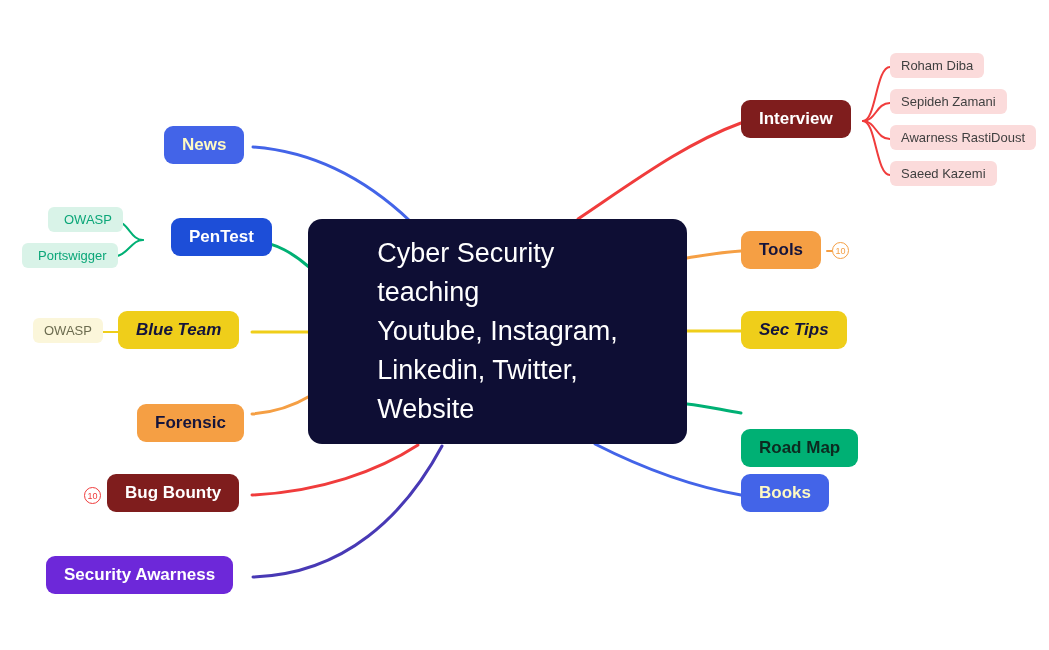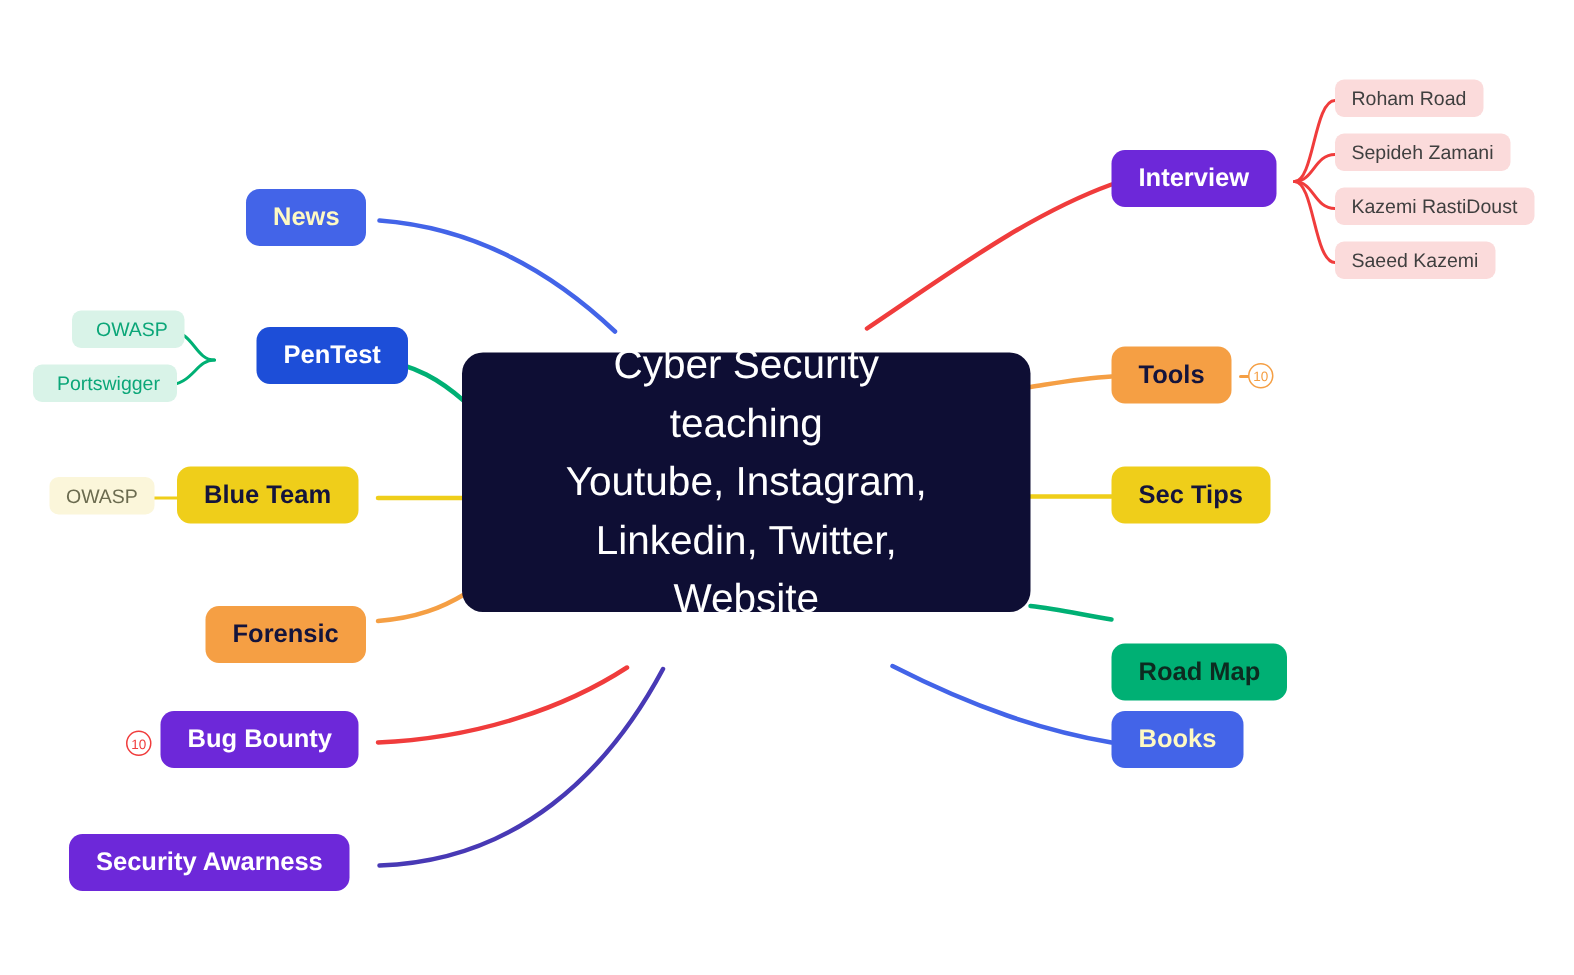--- a/index.html
+++ b/index.html
@@ -14,36 +14,36 @@
     font-size:17px; font-weight:bold; white-space:nowrap; cursor:pointer;
     box-sizing:border-box;
   }
   .child-node {
     position:absolute; border-radius:6px; padding:5px 11px;
     font-size:13px; white-space:nowrap; cursor:pointer; box-sizing:border-box;
   }
 
   .bg-blue   { background:#4364e8; color:#fef9c3; }
   .bg-green  { background:#1d4ed8; color:#ffffff;margin-left:28px; }
-  .bg-yellow { background:#efce1a; color:#14143c; }
+  .bg-yellow { background:#efce1a; color:#14143c;font-style:italic; }
   .bg-orange { background:#f59f44; color:#14143c; }
-  .bg-red    { background:#6d28d9; color:#ffffff; }
+  .bg-red    { background:#7f1d1d; color:#ffffff; }
   .bg-indigo { background:#6d28d9; color:#ffffff; }
   .bg-green-dark-text { background:#00b074; color:#0c2b20;margin-top:36px; }
 
   .bg-mint   { background:#d9f3e8; color:#0ba678;padding-left:16px; }
   .bg-lightyellow { background:#fbf6da; color:#6b6b4f; }
   .bg-pink   { background:#fbdbdb; color:#3f3f3f; }
 
   .center-node {
-    position:absolute; left:308px; top:219px; width:379px; height:173px;
+    position:absolute; left:308px; top:219px; width:379px; height:225px;
     background:#0e0e34; color:#ffffff; border-radius:14px;
     display:flex; align-items:center; justify-content:center;
-    text-align:center; font-size:27px; line-height:1.45;
-    white-space:pre-line; cursor:pointer; box-sizing:border-box; padding:10px 24px;margin-top:16px;
+    font-size:27px; line-height:1.45;
+    white-space:pre-line; cursor:pointer; box-sizing:border-box; padding:10px 24px;
   }
 
   .badge {
     position:absolute; width:17px; height:17px; border-radius:50%;
     display:flex; align-items:center; justify-content:center;
     font-size:9px; background:#ffffff; border:1.5px solid; cursor:pointer;
     box-sizing:border-box;
   }
   .badge-red    { color:#f03c3c; border-color:#f03c3c; }
   .badge-orange { color:#f59f44; border-color:#f59f44; }
@@ -91,23 +91,23 @@
   <div class="child-node bg-lightyellow" style="left:33px; top:318px;">OWASP</div>
 
   <div class="node bg-orange" style="left:137px; top:404px;">Forensic</div>
 
   <div class="node bg-red" style="left:107px; top:474px;">Bug Bounty</div>
   <span class="badge badge-red" style="left:84px; top:487px;">10</span>
 
   <div class="node bg-indigo" style="left:46px; top:556px;">Security Awarness</div>
 
   <div class="node bg-red" style="left:741px; top:100px;">Interview</div>
-  <div class="child-node bg-pink" style="left:890px; top:53px;">Roham Road</div>
+  <div class="child-node bg-pink" style="left:890px; top:53px;">Roham Diba</div>
   <div class="child-node bg-pink" style="left:890px; top:89px;">Sepideh Zamani</div>
-  <div class="child-node bg-pink" style="left:890px; top:125px;">Kazemi RastiDoust</div>
+  <div class="child-node bg-pink" style="left:890px; top:125px;">Awarness RastiDoust</div>
   <div class="child-node bg-pink" style="left:890px; top:161px;">Saeed Kazemi</div>
 
   <div class="node bg-orange" style="left:741px; top:231px;">Tools</div>
   <span class="badge badge-orange" style="left:832px; top:242px;">10</span>
 
   <div class="node bg-yellow" style="left:741px; top:311px;">Sec Tips</div>
 
   <div class="node bg-green-dark-text" style="left:741px; top:393px;">Road Map</div>
 
   <div class="node bg-blue" style="left:741px; top:474px;">Books</div>

